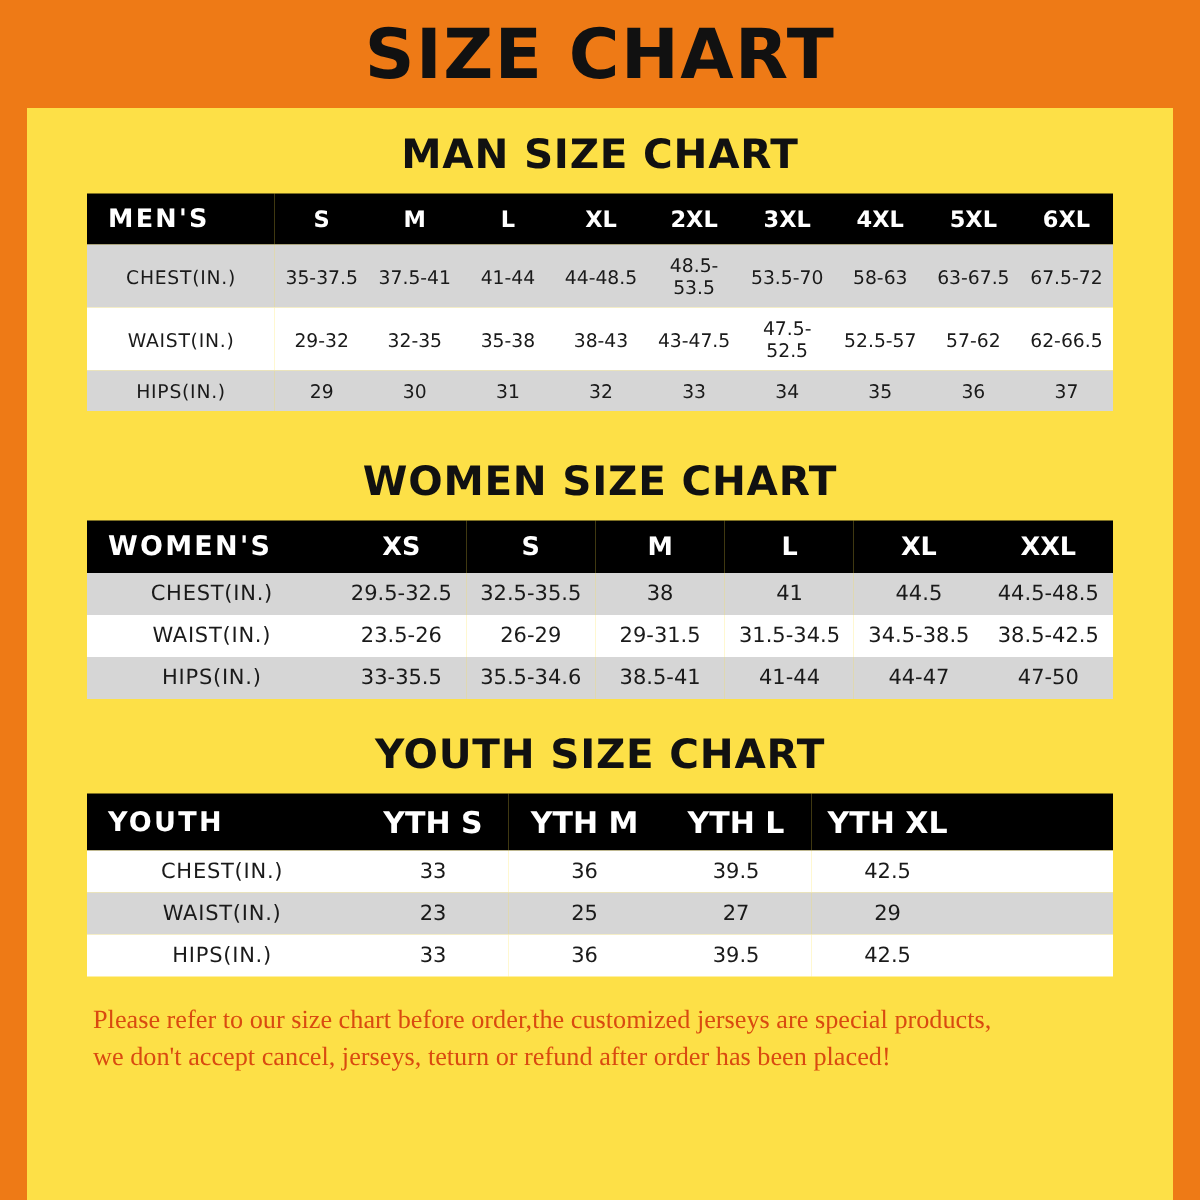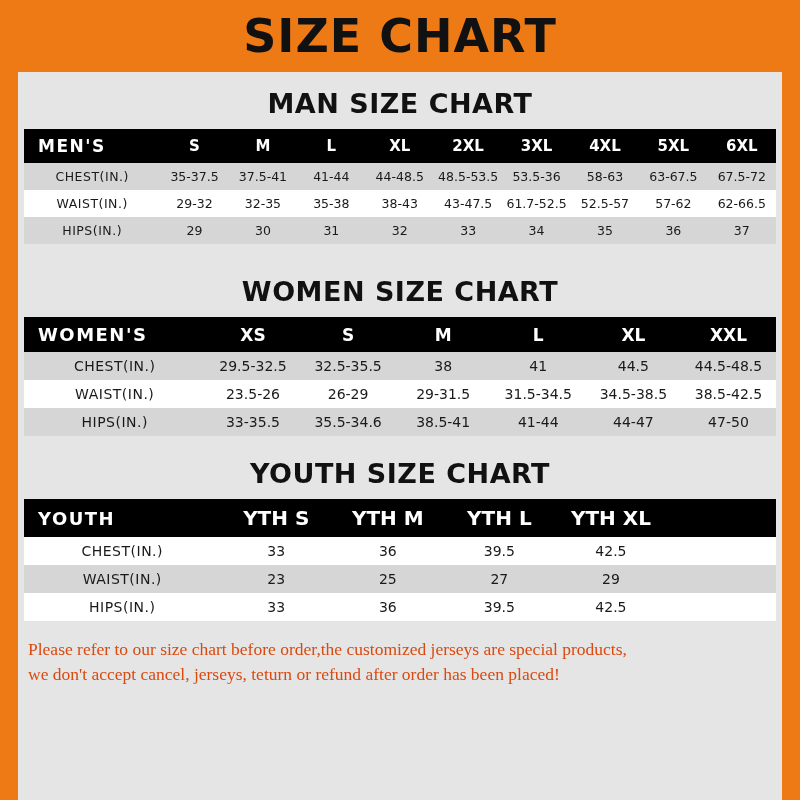--- a/index.html
+++ b/index.html
@@ -13,39 +13,39 @@
     font-family: "Liberation Sans", sans-serif;
     overflow: hidden;
   }
   .page {
     position: relative;
     width: 800px;
     height: 800px;
     box-sizing: border-box;
     border-left: 18px solid #ee7a16;
     border-right: 18px solid #ee7a16;
-    background: #e5e5e5;
+    background: #fde047;
   }
   .banner {
     height: 72px;
     background: #ee7a16;
     display: flex;
     align-items: center;
     justify-content: center;
     margin: 0 -18px;
   }
   .banner-title {
     font-family: "DejaVu Sans", sans-serif;
     font-weight: bold;
     font-size: 46px;
     letter-spacing: 1px;
     color: #111111;
   }
   .content {
-    padding: 0 6px;
+    padding: 0 40px;
   }
   .section-title {
     text-align: center;
     font-family: "DejaVu Sans", sans-serif;
     font-weight: bold;
     font-size: 27px;
     color: #111111;
     letter-spacing: 0.5px;
   }
   .t-man { margin-top: 16px; margin-bottom: 10px; }
@@ -140,33 +140,33 @@
         </tr>
       </thead>
       <tbody>
         <tr class="band-light">
           <td class="rowlabel">CHEST(IN.)</td>
           <td>35-37.5</td>
           <td>37.5-41</td>
           <td>41-44</td>
           <td>44-48.5</td>
           <td>48.5-53.5</td>
-          <td>53.5-36</td>
+          <td>53.5-70</td>
           <td>58-63</td>
           <td>63-67.5</td>
           <td>67.5-72</td>
         </tr>
         <tr class="band-white">
           <td class="rowlabel">WAIST(IN.)</td>
           <td>29-32</td>
           <td>32-35</td>
           <td>35-38</td>
           <td>38-43</td>
           <td>43-47.5</td>
-          <td>61.7-52.5</td>
+          <td>47.5-52.5</td>
           <td>52.5-57</td>
           <td>57-62</td>
           <td>62-66.5</td>
         </tr>
         <tr class="band-light">
           <td class="rowlabel">HIPS(IN.)</td>
           <td>29</td>
           <td>30</td>
           <td>31</td>
           <td>32</td>

